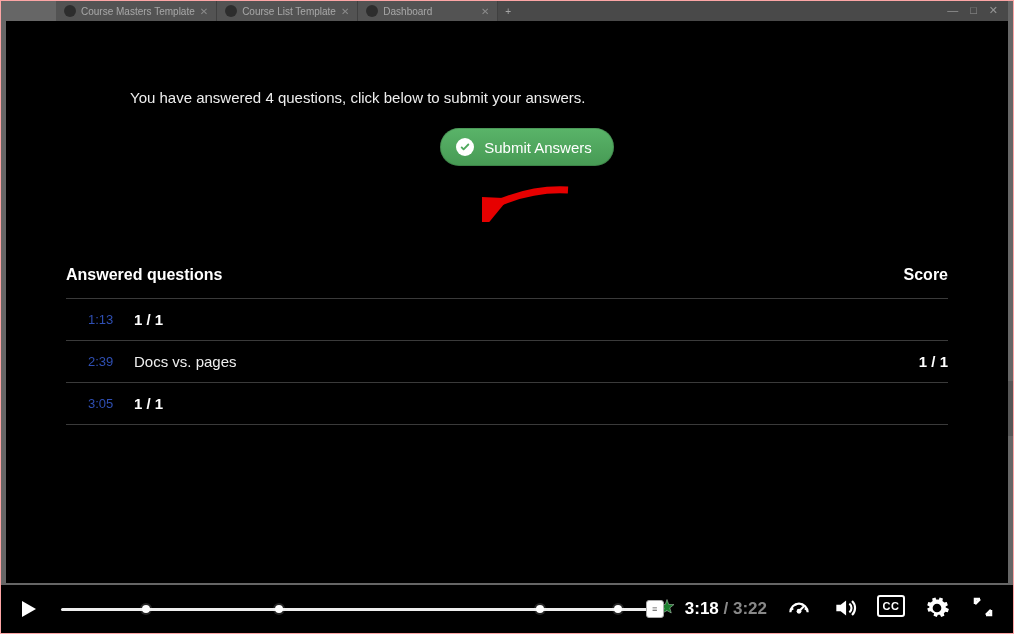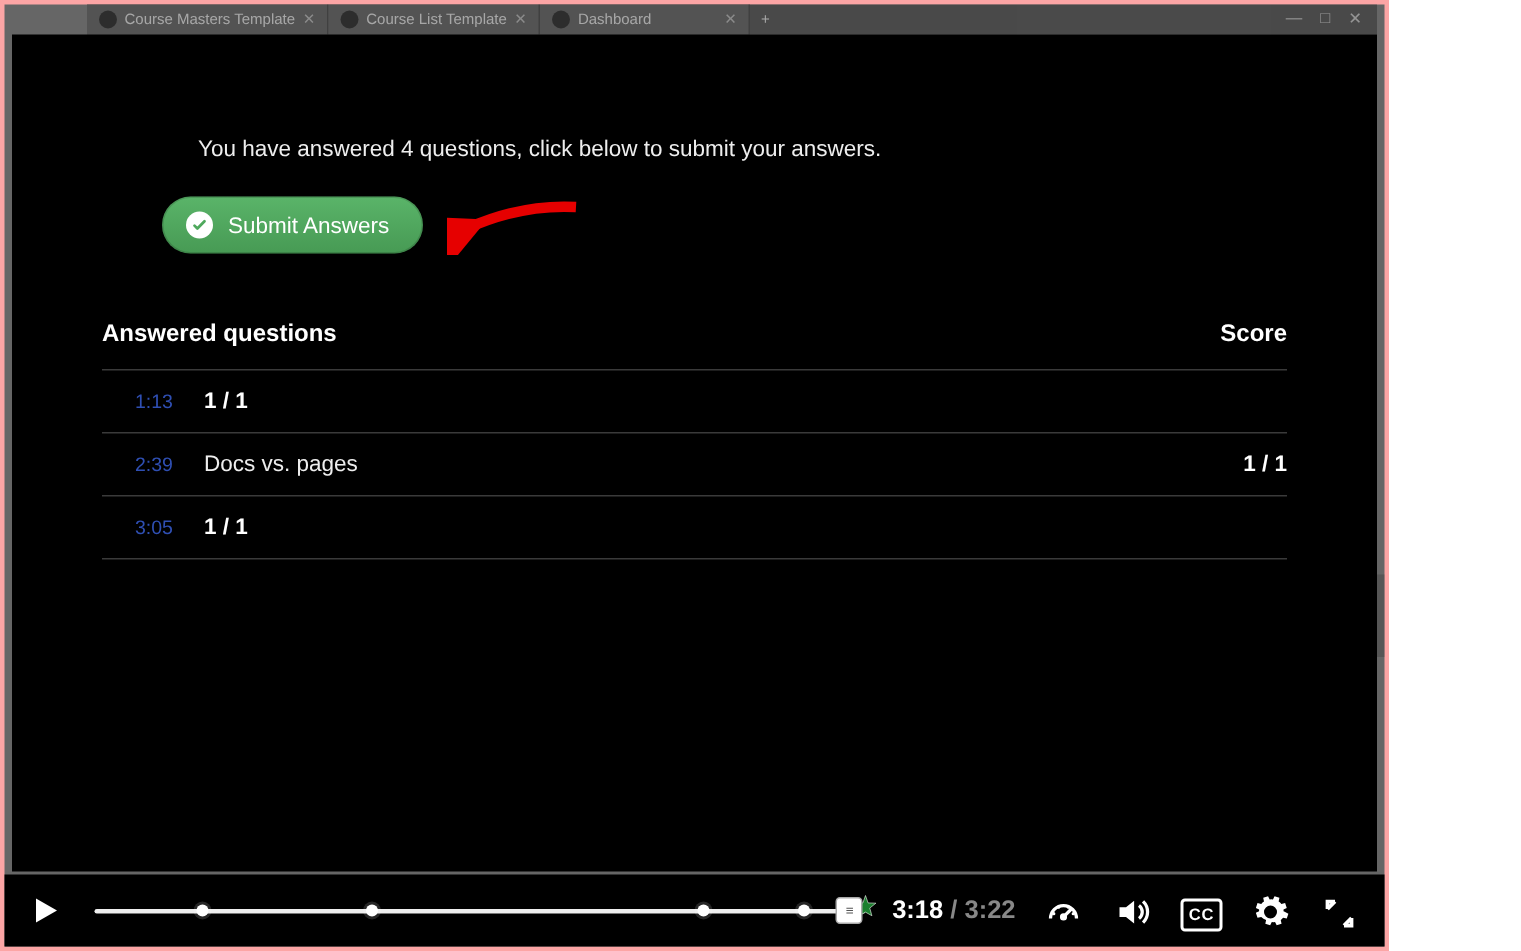--- a/index.html
+++ b/index.html
@@ -1,22 +1,22 @@
 <!DOCTYPE html>
 <html><head>
 <meta charset="utf-8">
 <style>
   * { box-sizing: border-box; margin: 0; padding: 0; }
   html, body { width: 1014px; height: 634px; font-family: Arial, Helvetica, sans-serif; background: #fff; overflow: hidden; }
 
   .outer {
     position: relative;
-    width: 926px; height: 634px;
+    width: 1014px; height: 634px;
     background: #666;
-    border: 3px solid #fca5a5;
+    border: 1px solid #fca5a5;
     padding-left: 35px;
   }
 
   
   .tabstrip {
     position: absolute; top: 0; left: 55px; right: 5px; height: 20px;
     display: flex; align-items: center; gap: 0;
     background: #333;
     opacity: 0.55;
     font-size: 10px; color: #ddd;
@@ -59,21 +59,21 @@
   .star-icon svg { display:block; }
   .title { font-size: 24px; font-weight: bold; letter-spacing: 0.3px;}
   .close-btn {
     position: absolute; right: 4px; top: 2px;
     width: 30px; height: 30px; display:flex; align-items:center; justify-content:center;
     cursor: pointer;
   }
 
   .subtitle { margin-top: 22px; margin-left: 64px; font-size: 15px; color: #eee;}
 
-  .submit-row { margin-top: 22px; margin-left: 40px; display:flex; align-items:center; gap: 16px;}
+  .submit-row { margin-top: 22px; margin-left: 40px; display:flex; align-items:center; gap: 16px; flex-direction: column;}
   .submit-btn {
     background: #4fa95d;
     background: linear-gradient(#5ab469,#479a54);
     border-radius: 999px;
     padding: 10px 22px 10px 16px;
     display: inline-flex; align-items: center; gap: 10px;
     color: #fff; font-size: 15px; font-weight: 500;
     border: none; cursor: pointer;
     box-shadow: inset 0 0 0 1px rgba(0,0,0,0.15);
   }
@@ -127,21 +127,21 @@
   .marker { position:absolute; top:50%; transform:translate(-50%,-50%);
     width:8px; height:8px; background:#fff; border-radius:50%;
     box-shadow: 0 0 0 2px rgba(255,255,255,0.15);
   }
   .marker.star { width:auto; height:auto; background:none; box-shadow:none; }
 
   .time { font-size: 17px; font-weight: bold;}
   .time .cur { color:#fff; }
   .time .dur { color:#888; }
 
-  .ctrl-icon { width: 28px; height: 28px; display:flex; align-items:flex-end; justify-content:center; cursor:pointer;}
+  .ctrl-icon { width: 28px; height: 28px; display:flex; align-items:flex-start; justify-content:center; cursor:pointer;}
   .cc-box {
     width: 30px; height: 22px; border: 2px solid #fff; border-radius: 3px;
     display:flex; align-items:center; justify-content:center;
     font-size: 11px; font-weight: bold; letter-spacing: 0.5px;
   }
 </style>
 </head>
 <body>
 
 <div class="outer">

